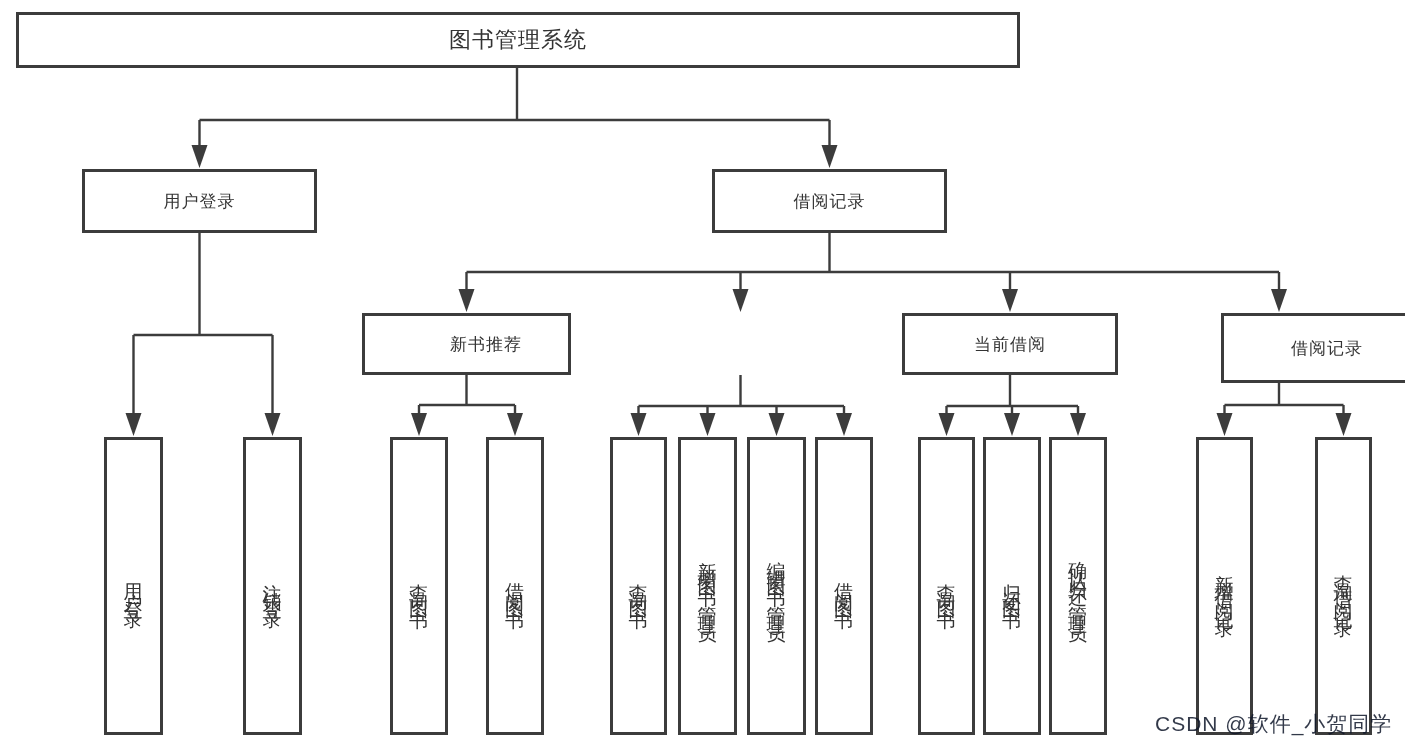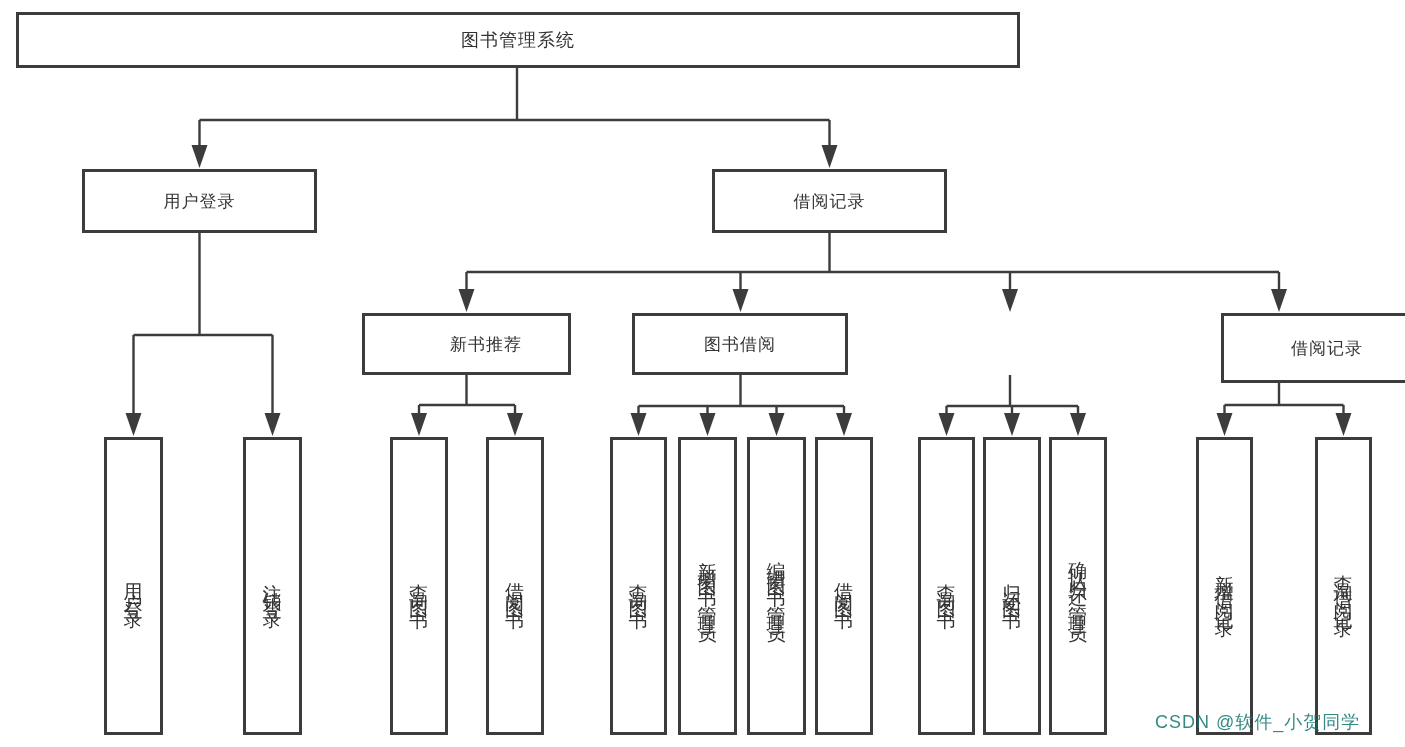--- a/index.html
+++ b/index.html
@@ -13,21 +13,21 @@
   .node{
     position:absolute;box-sizing:border-box;background:#ffffff;
     border:3px solid #3c3c3c;display:flex;align-items:center;justify-content:center;
     z-index:2;font-size:17px;color:#333333;letter-spacing:1px;white-space:nowrap;
   }
   .vnode{
     writing-mode:vertical-rl;text-orientation:mixed;
     top:437px;height:298px;font-size:19px;letter-spacing:9px;line-height:1;
   }
   
-  .n-root{left:16px;top:12px;width:1004px;height:56px;font-size:18px;}
+  .n-root{left:16px;top:12px;width:1004px;height:56px;font-size:22px;}
   
   .n-user-login{left:82px;top:169px;width:235px;height:64px;}
   .n-book-mgmt{left:712px;top:169px;width:235px;height:64px;}
   
   .n-new-rec{left:362px;top:313px;width:209px;height:62px;padding-left:39px;}
   .n-book-borrow{left:632px;top:313px;width:216px;height:62px;}
   .n-cur-borrow{left:902px;top:313px;width:216px;height:62px;}
   .n-records{left:1173px;top:313px;width:212px;height:70px;margin-left:48px;}
   
   .n-l1{left:104px;width:59px;}
@@ -38,21 +38,21 @@
   .n-l6{left:678px;width:59px;}
   .n-l7{left:747px;width:59px;}
   .n-l8{left:815px;width:58px;}
   .n-l9{left:918px;width:57px;}
   .n-l10{left:983px;width:58px;}
   .n-l11{left:1049px;width:58px;}
   .n-l12{left:1196px;width:57px;}
   .n-l13{left:1315px;width:57px;}
   .watermark{
     position:absolute;left:1155px;top:710px;z-index:3;
-    font-size:18px;color:#0f766e;opacity:.85;letter-spacing:1px;white-space:nowrap;
+    font-size:21px;color:#0f172a;opacity:.85;letter-spacing:1px;white-space:nowrap;
   }
 </style>
 </head>
 <body>
 
 <div class="canvas">
 
   <svg class="connectors" width="1405" height="747" viewBox="0 0 1405 747">
     <g>
       <path d="M517,67 V120 M199.5,120 H829.5 M199.5,120 V150 M829.5,120 V150"></path>
@@ -95,21 +95,21 @@
       <polygon points="1335.5,413 1351.5,413 1343.5,436"></polygon>
     </g>
   </svg>
 
   <div class="node n-root">图书管理系统</div>
 
   <div class="node n-user-login">用户登录</div>
   <div class="node n-book-mgmt">借阅记录</div>
 
   <div class="node n-new-rec">新书推荐</div>
-  <div class="node n-book-borrow">图书借阅</div>
+  <div class="node n-cur-borrow">当前借阅</div>
   <div class="node n-records">借阅记录</div>
 
   <div class="node vnode n-l1">用户登录</div>
   <div class="node vnode n-l2">注销登录</div>
   <div class="node vnode n-l3">查询图书</div>
   <div class="node vnode n-l4">借阅图书</div>
   <div class="node vnode n-l5">查询图书</div>
   <div class="node vnode n-l6">新增图书（管理员）</div>
   <div class="node vnode n-l7">编辑图书（管理员）</div>
   <div class="node vnode n-l8">借阅图书</div>

